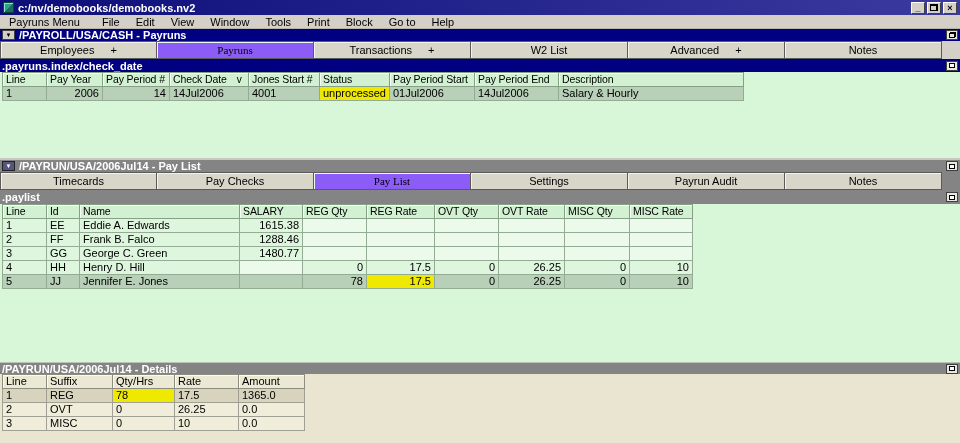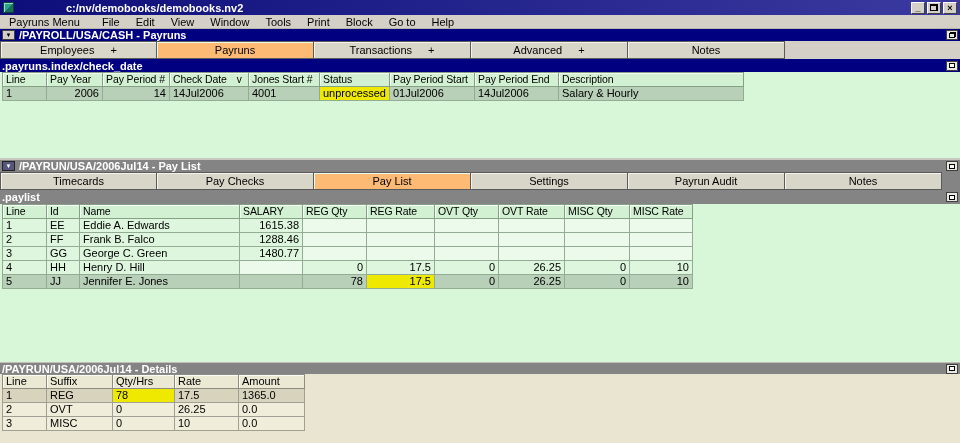--- a/index.html
+++ b/index.html
@@ -1,20 +1,20 @@
 <!DOCTYPE html>
 <html><head>
 <meta charset="utf-8">
 <style>
   * { box-sizing: border-box; margin: 0; padding: 0; }
   body { background:#000; font-family:"Liberation Sans", sans-serif; }
   .window { position:relative; width:960px; height:443px; background:#d4d0c8; font-size:11px; color:#000; overflow:hidden; }
 
   
-  .titlebar { height:15px; background:linear-gradient(90deg,#0e0e7a,#3a3aa0); display:flex; align-items:center; padding:0 3px; color:#fff;gap:48px; }
+  .titlebar { height:15px; background:linear-gradient(90deg,#0e0e7a,#3a3aa0); display:flex; align-items:center; padding:0 3px; color:#fff; }
   .app-icon { width:11px; height:11px; margin-right:4px; background:linear-gradient(135deg,#2fa38a 0 50%,#1b6f5e 50% 100%); border:1px solid #0c4438; box-shadow:inset 1px 1px 0 #8fe0cc; }
   .title-text { font-weight:bold; font-size:11px; white-space:nowrap; }
   .tb-buttons { margin-left:auto; display:flex; gap:2px; }
   .tb-btn { width:14px; height:12px; background:#d4d0c8; border:1px solid; border-color:#fff #404040 #404040 #fff; color:#000; font-size:9px; line-height:10px; text-align:center; font-weight:bold; display:flex; align-items:flex-end; justify-content:center; }
   .tb-btn.close { align-items:center; }
   .restore-glyph { position:relative; width:8px; height:7px; margin-bottom:2px; }
   .restore-glyph::before { content:""; position:absolute; right:0; top:0; width:5px; height:4px; border:1px solid #000; border-top-width:2px; }
   .restore-glyph::after { content:""; position:absolute; left:0; bottom:0; width:5px; height:4px; border:1px solid #000; border-top-width:2px; background:#d4d0c8; }
 
   
@@ -31,21 +31,21 @@
   .bar-sq { margin-left:auto; width:12px; height:10px; background:#e8e8e0; border:1px solid #404040; display:flex; align-items:center; justify-content:center; flex:0 0 auto; }
   .bar-sq .inner { width:6px; height:5px; border:1px solid #000; background:#fff; }
   .bar-sq .stack { position:relative; width:7px; height:6px; }
   .bar-sq .stack::before { content:""; position:absolute; right:0; top:0; width:4px; height:3px; border:1px solid #000; }
   .bar-sq .stack::after { content:""; position:absolute; left:0; bottom:0; width:4px; height:3px; border:1px solid #000; background:#e8e8e0; }
 
   
   .tabrow { height:18px; display:grid; grid-template-columns:repeat(6,1fr); margin-right:18px; background:transparent; }
   .tab { border:1px solid #5a5a5a; margin-left:-1px; background:#d8d5c9; display:flex; align-items:center; justify-content:center; white-space:nowrap; box-shadow:inset 1px 1px 0 #f4f2ec; cursor:default; }
   .tab:first-child { margin-left:0; }
-  .tab.active { background:#fdba74; box-shadow:inset 1px 1px 0 #eafdec; }
+  .tab.active { background:#8b5cf6; box-shadow:inset 1px 1px 0 #eafdec;font-family:Liberation Serif, serif; }
   .tab .plus { margin-left:16px; }
   .tab .plus:empty { display:none; }
   .tabrow1 { background:#d4d0c8; }
 
   
   .panel-green { background:#d8f6d8; padding-left:2px; }
   .p1-body { height:86px; }
   .p2-body { height:158px; }
   .section2 { background:#848484; border-top:2px solid #c8c8c0; }
   .section3-bar { border-top:1px solid #c0c0b8; }
@@ -115,20 +115,23 @@
     <div class="tab">
         <span>Employees</span>
         <span class="plus">+</span>
       </div>
     <div class="tab active">
         <span>Payruns</span>
       </div>
     <div class="tab">
         <span>Transactions</span>
         <span class="plus">+</span>
+      </div>
+    <div class="tab">
+        <span>W2 List</span>
       </div>
     <div class="tab">
         <span>Advanced</span>
         <span class="plus">+</span>
       </div>
     <div class="tab">
         <span>Notes</span>
       </div>
   </div>
 

